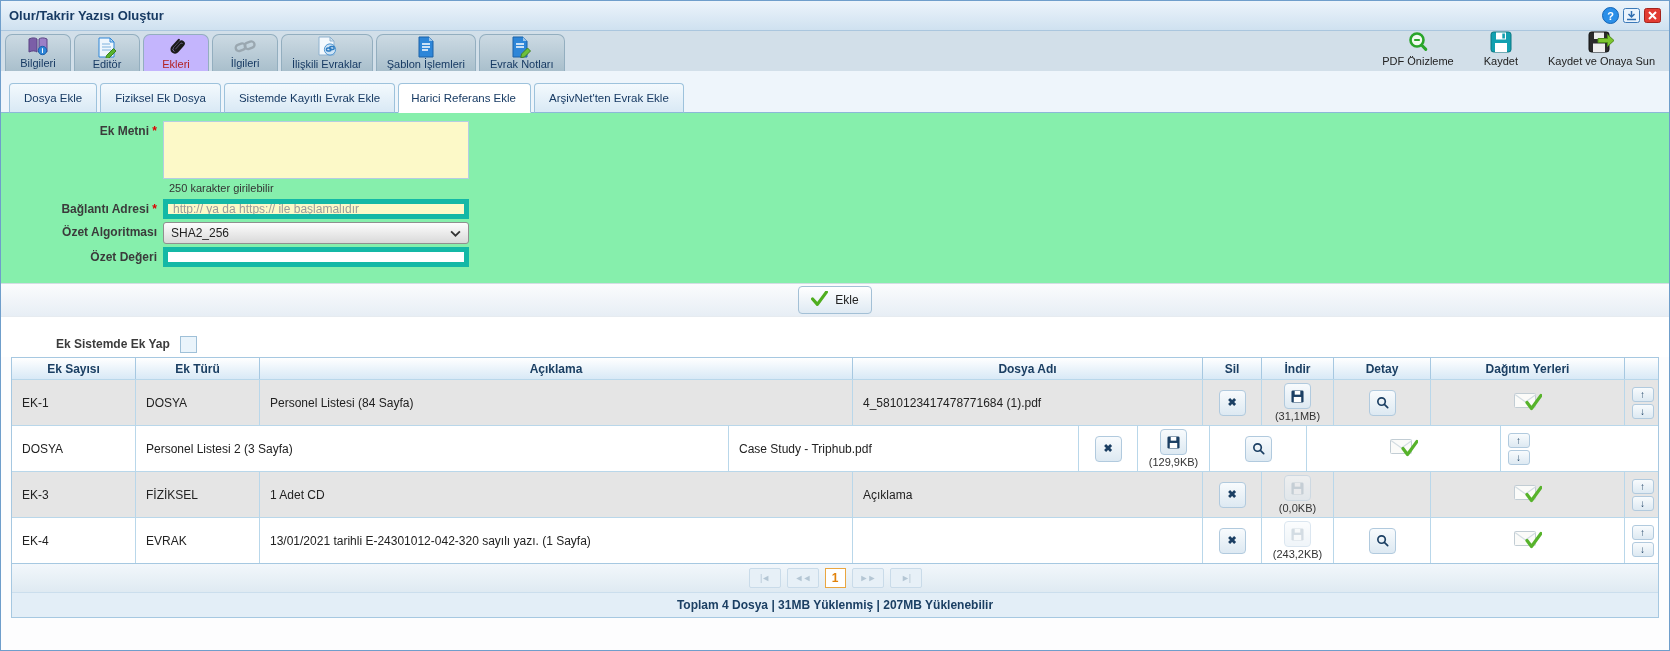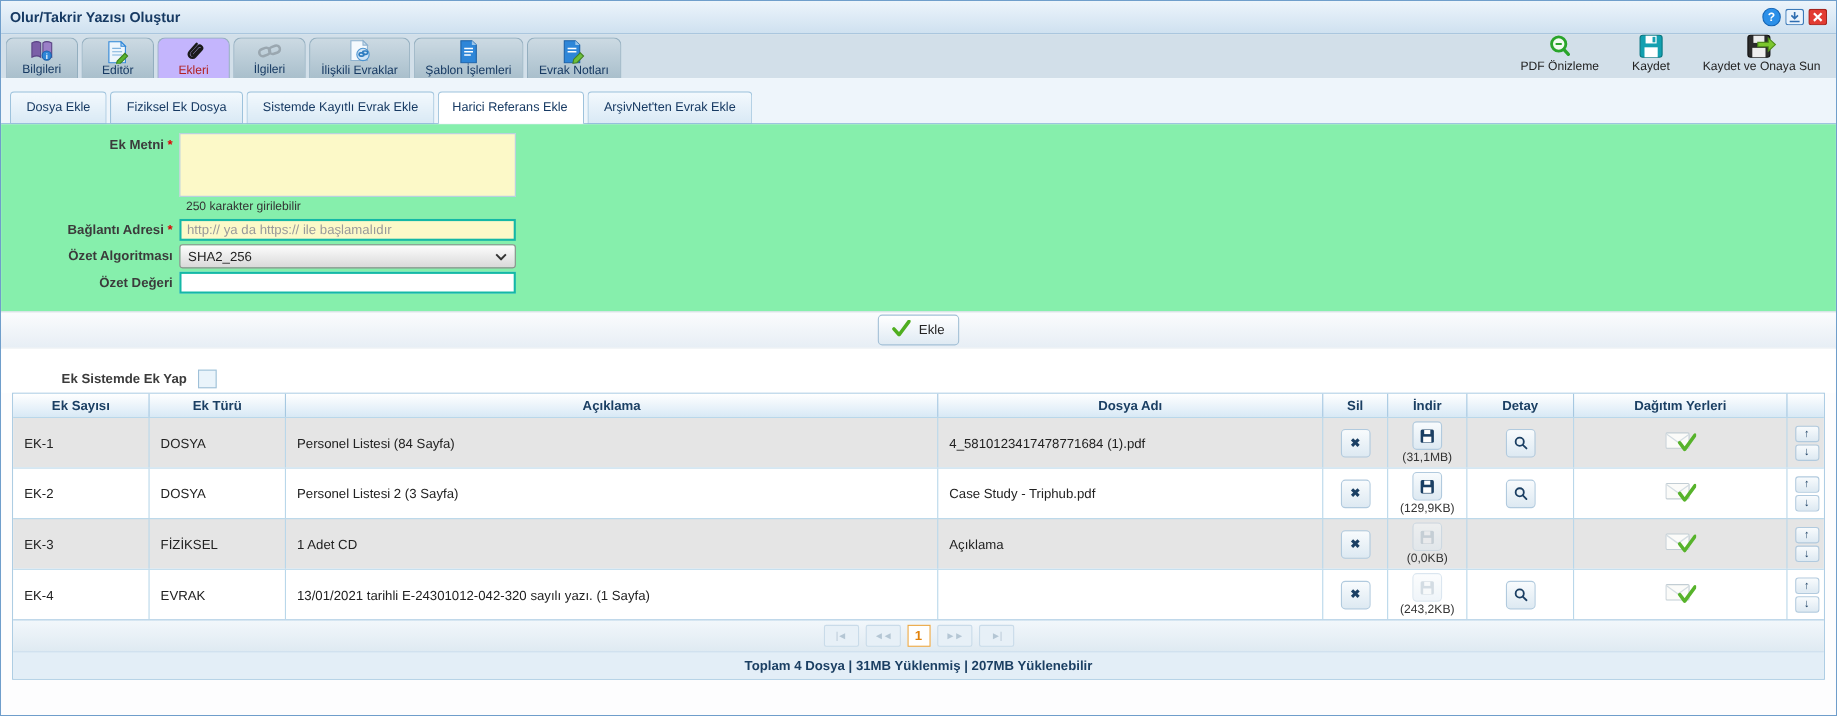--- a/index.html
+++ b/index.html
@@ -37,21 +37,21 @@
             color:#173a63; cursor:pointer; margin-bottom:-1px; border-bottom:1px solid #8cb8d8; white-space:nowrap; }
   .subtab.active { background:#fff; border-bottom:1px solid #fff;padding-left:12px; }
 
   
   .form { height:170px; flex:0 0 170px; background:#86efac; padding-top:8px; }
   .frow { display:flex; margin-bottom:3px; }
   .flabel { width:162px; text-align:right; padding-right:6px; font-size:12px; font-weight:bold; color:#3b3b3b; padding-top:3px; white-space:nowrap; }
   .req { color:#dd0000; font-weight:bold; }
   .ta { width:306px; height:58px; background:#fcf9c8; border:1px solid #b3cde2; resize:none; font-family:"Liberation Sans",sans-serif; font-size:12px; padding:2px 4px; }
   .hint { margin:1px 0 5px 168px; font-size:11px; color:#333; }
-  .in { width:306px; height:20px; border:2px solid #14b8a6; font-family:"Liberation Sans",sans-serif; font-size:12px; padding:0 5px; color:#333; }
+  .in { width:306px; height:20px; border:5px solid #14b8a6; font-family:"Liberation Sans",sans-serif; font-size:12px; padding:0 5px; color:#333; }
   .in.yellow { background:#fcf9c8; }
   .in.yellow::placeholder { color:#9a9a9a; opacity:1; }
   .sel { width:306px; height:22px; background:linear-gradient(#fdfdfd,#d9d9d9); border:1px solid #8f8f8f; border-radius:3px;
          font-size:12px; color:#222; display:flex; align-items:center; justify-content:space-between; padding:0 7px; cursor:pointer; }
 
   
   .ekle-strip { height:34px; flex:0 0 34px; background:linear-gradient(#fbfcfd,#e7eef5); border-top:1px solid #d4dde4;
                 border-bottom:1px solid #e6ebf0; display:flex; align-items:center; justify-content:center; }
   .btn-ekle { display:flex; gap:7px; align-items:center; padding:4px 12px; border:1px solid #a3c0d6; border-radius:4px;
               background:linear-gradient(#ffffff,#dfeaf3); font-family:"Liberation Sans",sans-serif; font-size:12px; color:#222; cursor:pointer; }
@@ -339,21 +339,20 @@
               </span>
             </div>
             <div class="tcell center" style="flex: 0 0 35px;">
               <span class="arrcol">
                 <button class="mini">↑</button>
                 <button class="mini">↓</button>
               </span>
             </div>
           </div>
           <div class="trow">
-            <div class="tcell" style="flex: 0 0 124px;">EK-2</div>
             <div class="tcell" style="flex: 0 0 124px;">DOSYA</div>
             <div class="tcell" style="flex: 0 0 593px;">Personel Listesi 2 (3 Sayfa)</div>
             <div class="tcell" style="flex: 0 0 350px;">Case Study - Triphub.pdf</div>
             <div class="tcell center" style="flex: 0 0 59px;">
               <button class="abtn">✖</button>
             </div>
             <div class="tcell center col" style="flex: 0 0 72px;">
               <button class="abtn">
                 <svg width="13" height="13" viewBox="0 0 14 14">
                   <rect x="0.5" y="0.5" width="13" height="13" rx="1.5" fill="#1b3f63"></rect>

